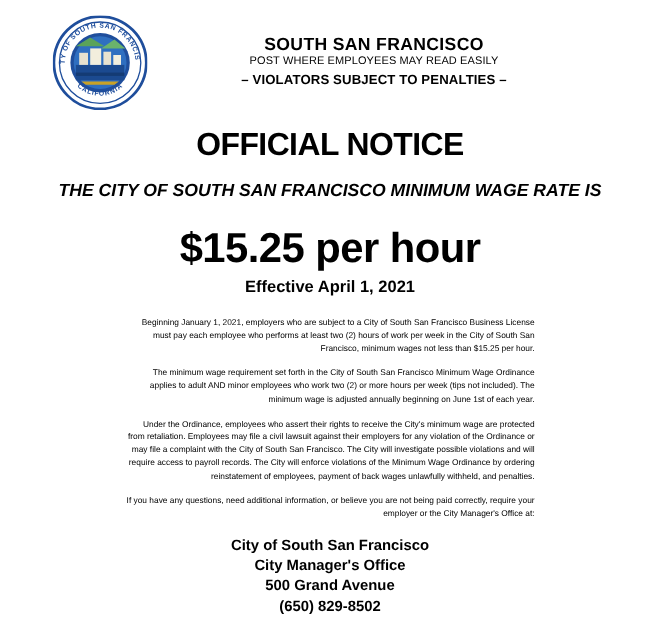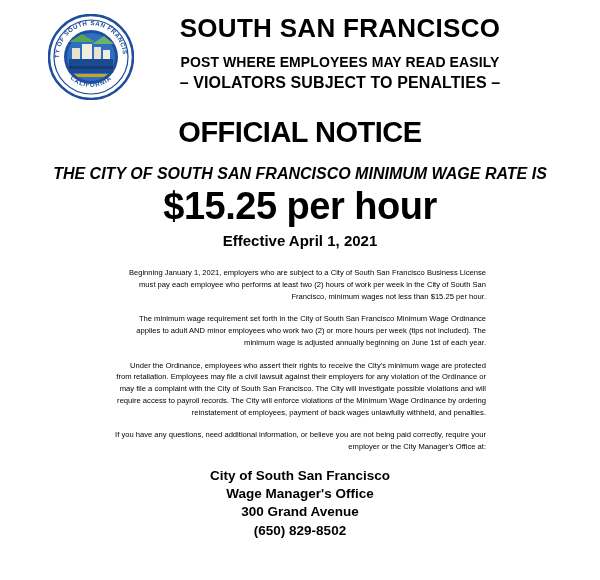--- a/index.html
+++ b/index.html
@@ -45,35 +45,35 @@
   }
   .city-of {
     font-weight: bold;
     font-size: 21px;
     letter-spacing: 0.5px;
     line-height: 1.15;
     margin-top: 6px;
   }
   .city-name {
     font-weight: bold;
-    font-size: 26px;
+    font-size: 16px;
     letter-spacing: 0.3px;
     line-height: 1.2;
-    margin-top: 1px;
+    margin-top: 19px;
     text-align: center;
   }
   .post-line {
-    font-weight: bold;
-    font-size: 14px;
+    font-weight: normal;
+    font-size: 10px;
     letter-spacing: 0.1px;
-    margin-top: 10px;
+    margin-top: 0;
   }
   .violators-line {
     font-weight: bold;
-    font-size: 16px;
+    font-size: 12px;
     letter-spacing: 0.1px;
     margin-top: 4px;
   }
 
   
   .official-notice {
     text-align: center;
     font-weight: bold;
     font-size: 29px;
     letter-spacing: -0.5px;
@@ -84,21 +84,21 @@
     font-style: italic;
     font-weight: bold;
     font-size: 16px;
     margin-top: 16px;
   }
   .rate {
     text-align: center;
     font-weight: bold;
     font-size: 38px;
     letter-spacing: -0.5px;
-    margin-top: 2px;
+    margin-top: 22px;
   }
   .effective {
     text-align: center;
     font-weight: bold;
     font-size: 15px;
     margin-top: 4px;
   }
 
   
   .body-copy {
@@ -179,19 +179,19 @@
 
   <div class="body-copy">
     <p>Beginning January 1, 2021, employers who are subject to a City of South San Francisco Business License must pay each employee who performs at least two (2) hours of work per week in the City of South San Francisco, minimum wages not less than $15.25 per hour.</p>
     <p>The minimum wage requirement set forth in the City of South San Francisco Minimum Wage Ordinance applies to adult AND minor employees who work two (2) or more hours per week (tips not included). The minimum wage is adjusted annually beginning on June 1st of each year.</p>
     <p>Under the Ordinance, employees who assert their rights to receive the City's minimum wage are protected from retaliation. Employees may file a civil lawsuit against their employers for any violation of the Ordinance or may file a complaint with the City of South San Francisco. The City will investigate possible violations and will require access to payroll records. The City will enforce violations of the Minimum Wage Ordinance by ordering reinstatement of employees, payment of back wages unlawfully withheld, and penalties.</p>
     <p>If you have any questions, need additional information, or believe you are not being paid correctly, require your employer or the City Manager's Office at:</p>
   </div>
 
   <div class="contact">
     <div class="line">City of South San Francisco</div>
-    <div class="line">Wage Manager's Office</div>
-    <div class="line">300 Grand Avenue</div>
+    <div class="line">City Manager's Office</div>
+    <div class="line">500 Grand Avenue</div>
     <div class="line">(650) 829-8502</div>
 
   </div>
 
 </div>
 
 </body></html>

